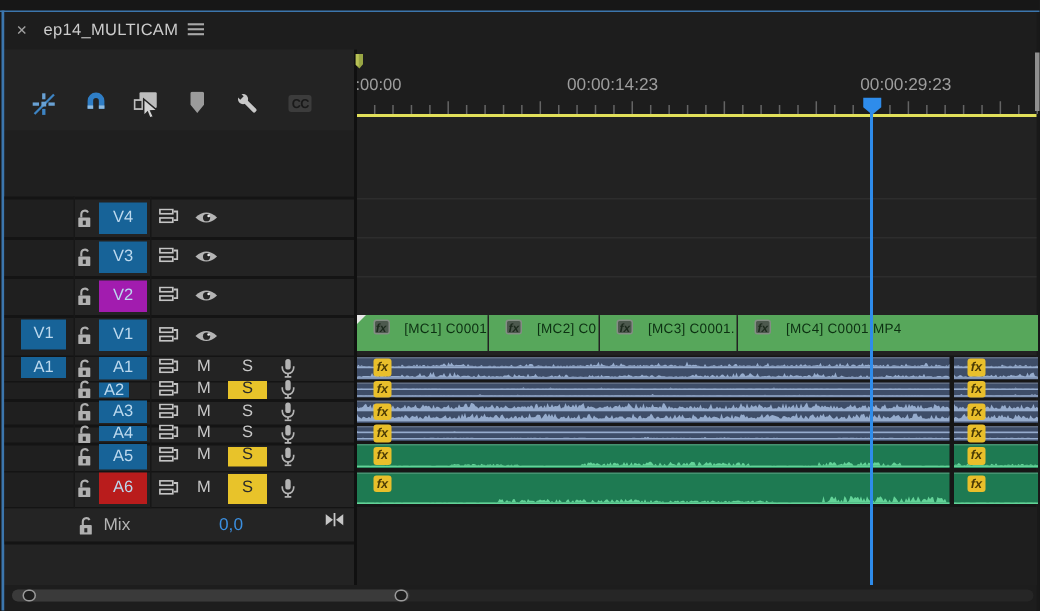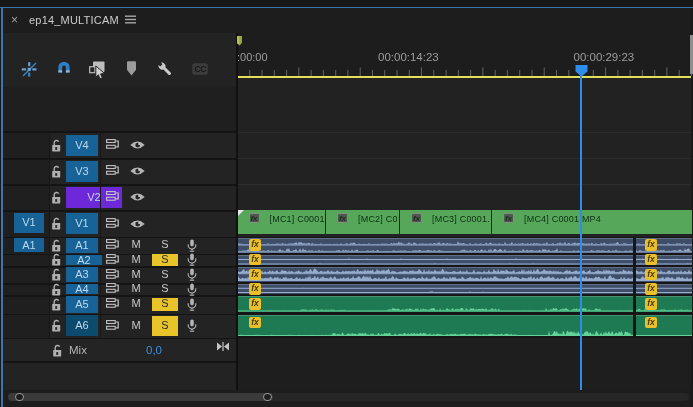--- a/index.html
+++ b/index.html
@@ -147,21 +147,21 @@
     <svg style="position:absolute;left:130px;top:166.25px" width="15" height="10" viewBox="0 0 15 10">
       <path d="M0.3,5 Q7.5,-1.8 14.7,5 Q7.5,11.8 0.3,5 Z" fill="#b4b4b4"></path>
       <circle cx="7.7" cy="5.1" r="2.4" fill="#252525"></circle>
       <circle cx="9.1" cy="4" r="0.9" fill="#ececec"></circle>
     </svg>
     <svg style="position:absolute;left:51px;top:190.75px" width="10.0" height="13.0" viewBox="0 0 10 13">
       <path d="M3.2,6 V3.8 a2.4,2.4 0 0 1 4.5,-1.1" fill="none" stroke="#b0b0b0" stroke-width="1.4"></path>
       <rect x="1.2" y="6" width="8" height="6.4" rx="0.6" fill="#b0b0b0"></rect>
       <rect x="4.2" y="8.1" width="2" height="2.8" fill="#2a2a2a"></rect>
     </svg>
-    <div class="abs" style="left:66px;top:186.75px;width:56px;height:21px;background:#6d28d9;color:#bcd9ee;font-size:11px;text-align:center;line-height:21px">V2</div>
+    <div class="abs" style="left:66px;top:186.75px;width:32px;height:21px;background:#a21caf;color:#bcd9ee;font-size:11px;text-align:center;line-height:21px">V2</div>
     <svg style="position:absolute;left:106px;top:191.25px" width="13" height="10" viewBox="0 0 13 10">
       <rect x="0.6" y="0.6" width="8.6" height="2.9" fill="none" stroke="#c4c4c4" stroke-width="1.1"></rect>
       <rect x="0.6" y="6.3" width="8.6" height="2.9" fill="none" stroke="#c4c4c4" stroke-width="1.1"></rect>
       <path d="M9.8,2 h2.4 v5.8 h-2.4" fill="none" stroke="#c4c4c4" stroke-width="1.2"></path>
     </svg>
     <svg style="position:absolute;left:130px;top:192.25px" width="15" height="10" viewBox="0 0 15 10">
       <path d="M0.3,5 Q7.5,-1.8 14.7,5 Q7.5,11.8 0.3,5 Z" fill="#b4b4b4"></path>
       <circle cx="7.7" cy="5.1" r="2.4" fill="#252525"></circle>
       <circle cx="9.1" cy="4" r="0.9" fill="#ececec"></circle>
     </svg>
@@ -202,21 +202,21 @@
       <rect x="3.2" y="0.4" width="3.6" height="7" rx="1.8" fill="#b4b4b4"></rect>
       <path d="M1.2,5.2 v1 a3.8,3.8 0 0 0 7.6,0 v-1" fill="none" stroke="#b4b4b4" stroke-width="1.1"></path>
       <line x1="5" y1="10" x2="5" y2="11.6" stroke="#b4b4b4" stroke-width="1.2"></line>
       <line x1="2.8" y1="12.2" x2="7.2" y2="12.2" stroke="#b4b4b4" stroke-width="1.1"></line>
     </svg>
     <svg style="position:absolute;left:51px;top:253.25px" width="10.0" height="13.0" viewBox="0 0 10 13">
       <path d="M3.2,6 V3.8 a2.4,2.4 0 0 1 4.5,-1.1" fill="none" stroke="#b0b0b0" stroke-width="1.4"></path>
       <rect x="1.2" y="6" width="8" height="6.4" rx="0.6" fill="#b0b0b0"></rect>
       <rect x="4.2" y="8.1" width="2" height="2.8" fill="#2a2a2a"></rect>
     </svg>
-    <div class="abs" style="left:66px;top:254.5px;width:36px;height:10.5px;background:#176398;color:#bcd9ee;font-size:11px;text-align:center;line-height:10.5px">A2</div>
+    <div class="abs" style="left:66px;top:254.5px;width:20px;height:10.5px;background:#176398;color:#bcd9ee;font-size:11px;text-align:center;line-height:10.5px">A2</div>
     <svg style="position:absolute;left:106px;top:253.75px" width="13" height="10" viewBox="0 0 13 10">
       <rect x="0.6" y="0.6" width="8.6" height="2.9" fill="none" stroke="#c4c4c4" stroke-width="1.1"></rect>
       <rect x="0.6" y="6.3" width="8.6" height="2.9" fill="none" stroke="#c4c4c4" stroke-width="1.1"></rect>
       <path d="M9.8,2 h2.4 v5.8 h-2.4" fill="none" stroke="#c4c4c4" stroke-width="1.2"></path>
     </svg>
     <div class="abs" style="left:130px;top:252.75px;width:12px;color:#c8c8c8;font-size:11px;text-align:center">M</div>
     <div class="abs" style="left:152px;top:253.75px;width:26px;height:12.0px;background:#e8c32a"></div>
     <div class="abs" style="left:159px;top:252.75px;width:12px;color:#2a2a2a;font-size:11px;text-align:center">S</div>
     <svg style="position:absolute;left:187px;top:253.25px" width="10" height="13" viewBox="0 0 10 13">
       <rect x="3.2" y="0.4" width="3.6" height="7" rx="1.8" fill="#b4b4b4"></rect>
@@ -280,21 +280,21 @@
       <rect x="3.2" y="0.4" width="3.6" height="7" rx="1.8" fill="#b4b4b4"></rect>
       <path d="M1.2,5.2 v1 a3.8,3.8 0 0 0 7.6,0 v-1" fill="none" stroke="#b4b4b4" stroke-width="1.1"></path>
       <line x1="5" y1="10" x2="5" y2="11.6" stroke="#b4b4b4" stroke-width="1.2"></line>
       <line x1="2.8" y1="12.2" x2="7.2" y2="12.2" stroke="#b4b4b4" stroke-width="1.1"></line>
     </svg>
     <svg style="position:absolute;left:51px;top:319.0px" width="10.0" height="13.0" viewBox="0 0 10 13">
       <path d="M3.2,6 V3.8 a2.4,2.4 0 0 1 4.5,-1.1" fill="none" stroke="#b0b0b0" stroke-width="1.4"></path>
       <rect x="1.2" y="6" width="8" height="6.4" rx="0.6" fill="#b0b0b0"></rect>
       <rect x="4.2" y="8.1" width="2" height="2.8" fill="#2a2a2a"></rect>
     </svg>
-    <div class="abs" style="left:66px;top:315.0px;width:32px;height:21px;background:#0c4a6e;color:#bcd9ee;font-size:11px;text-align:center;line-height:21px">A6</div>
+    <div class="abs" style="left:66px;top:315.0px;width:32px;height:21px;background:#b91c1c;color:#bcd9ee;font-size:11px;text-align:center;line-height:21px">A6</div>
     <svg style="position:absolute;left:106px;top:319.5px" width="13" height="10" viewBox="0 0 13 10">
       <rect x="0.6" y="0.6" width="8.6" height="2.9" fill="none" stroke="#c4c4c4" stroke-width="1.1"></rect>
       <rect x="0.6" y="6.3" width="8.6" height="2.9" fill="none" stroke="#c4c4c4" stroke-width="1.1"></rect>
       <path d="M9.8,2 h2.4 v5.8 h-2.4" fill="none" stroke="#c4c4c4" stroke-width="1.2"></path>
     </svg>
     <div class="abs" style="left:130px;top:318.5px;width:12px;color:#c8c8c8;font-size:11px;text-align:center">M</div>
     <div class="abs" style="left:152px;top:315.5px;width:26px;height:20px;background:#e8c32a"></div>
     <div class="abs" style="left:159px;top:318.5px;width:12px;color:#2a2a2a;font-size:11px;text-align:center">S</div>
     <svg style="position:absolute;left:187px;top:319.0px" width="10" height="13" viewBox="0 0 10 13">
       <rect x="3.2" y="0.4" width="3.6" height="7" rx="1.8" fill="#b4b4b4"></rect>

